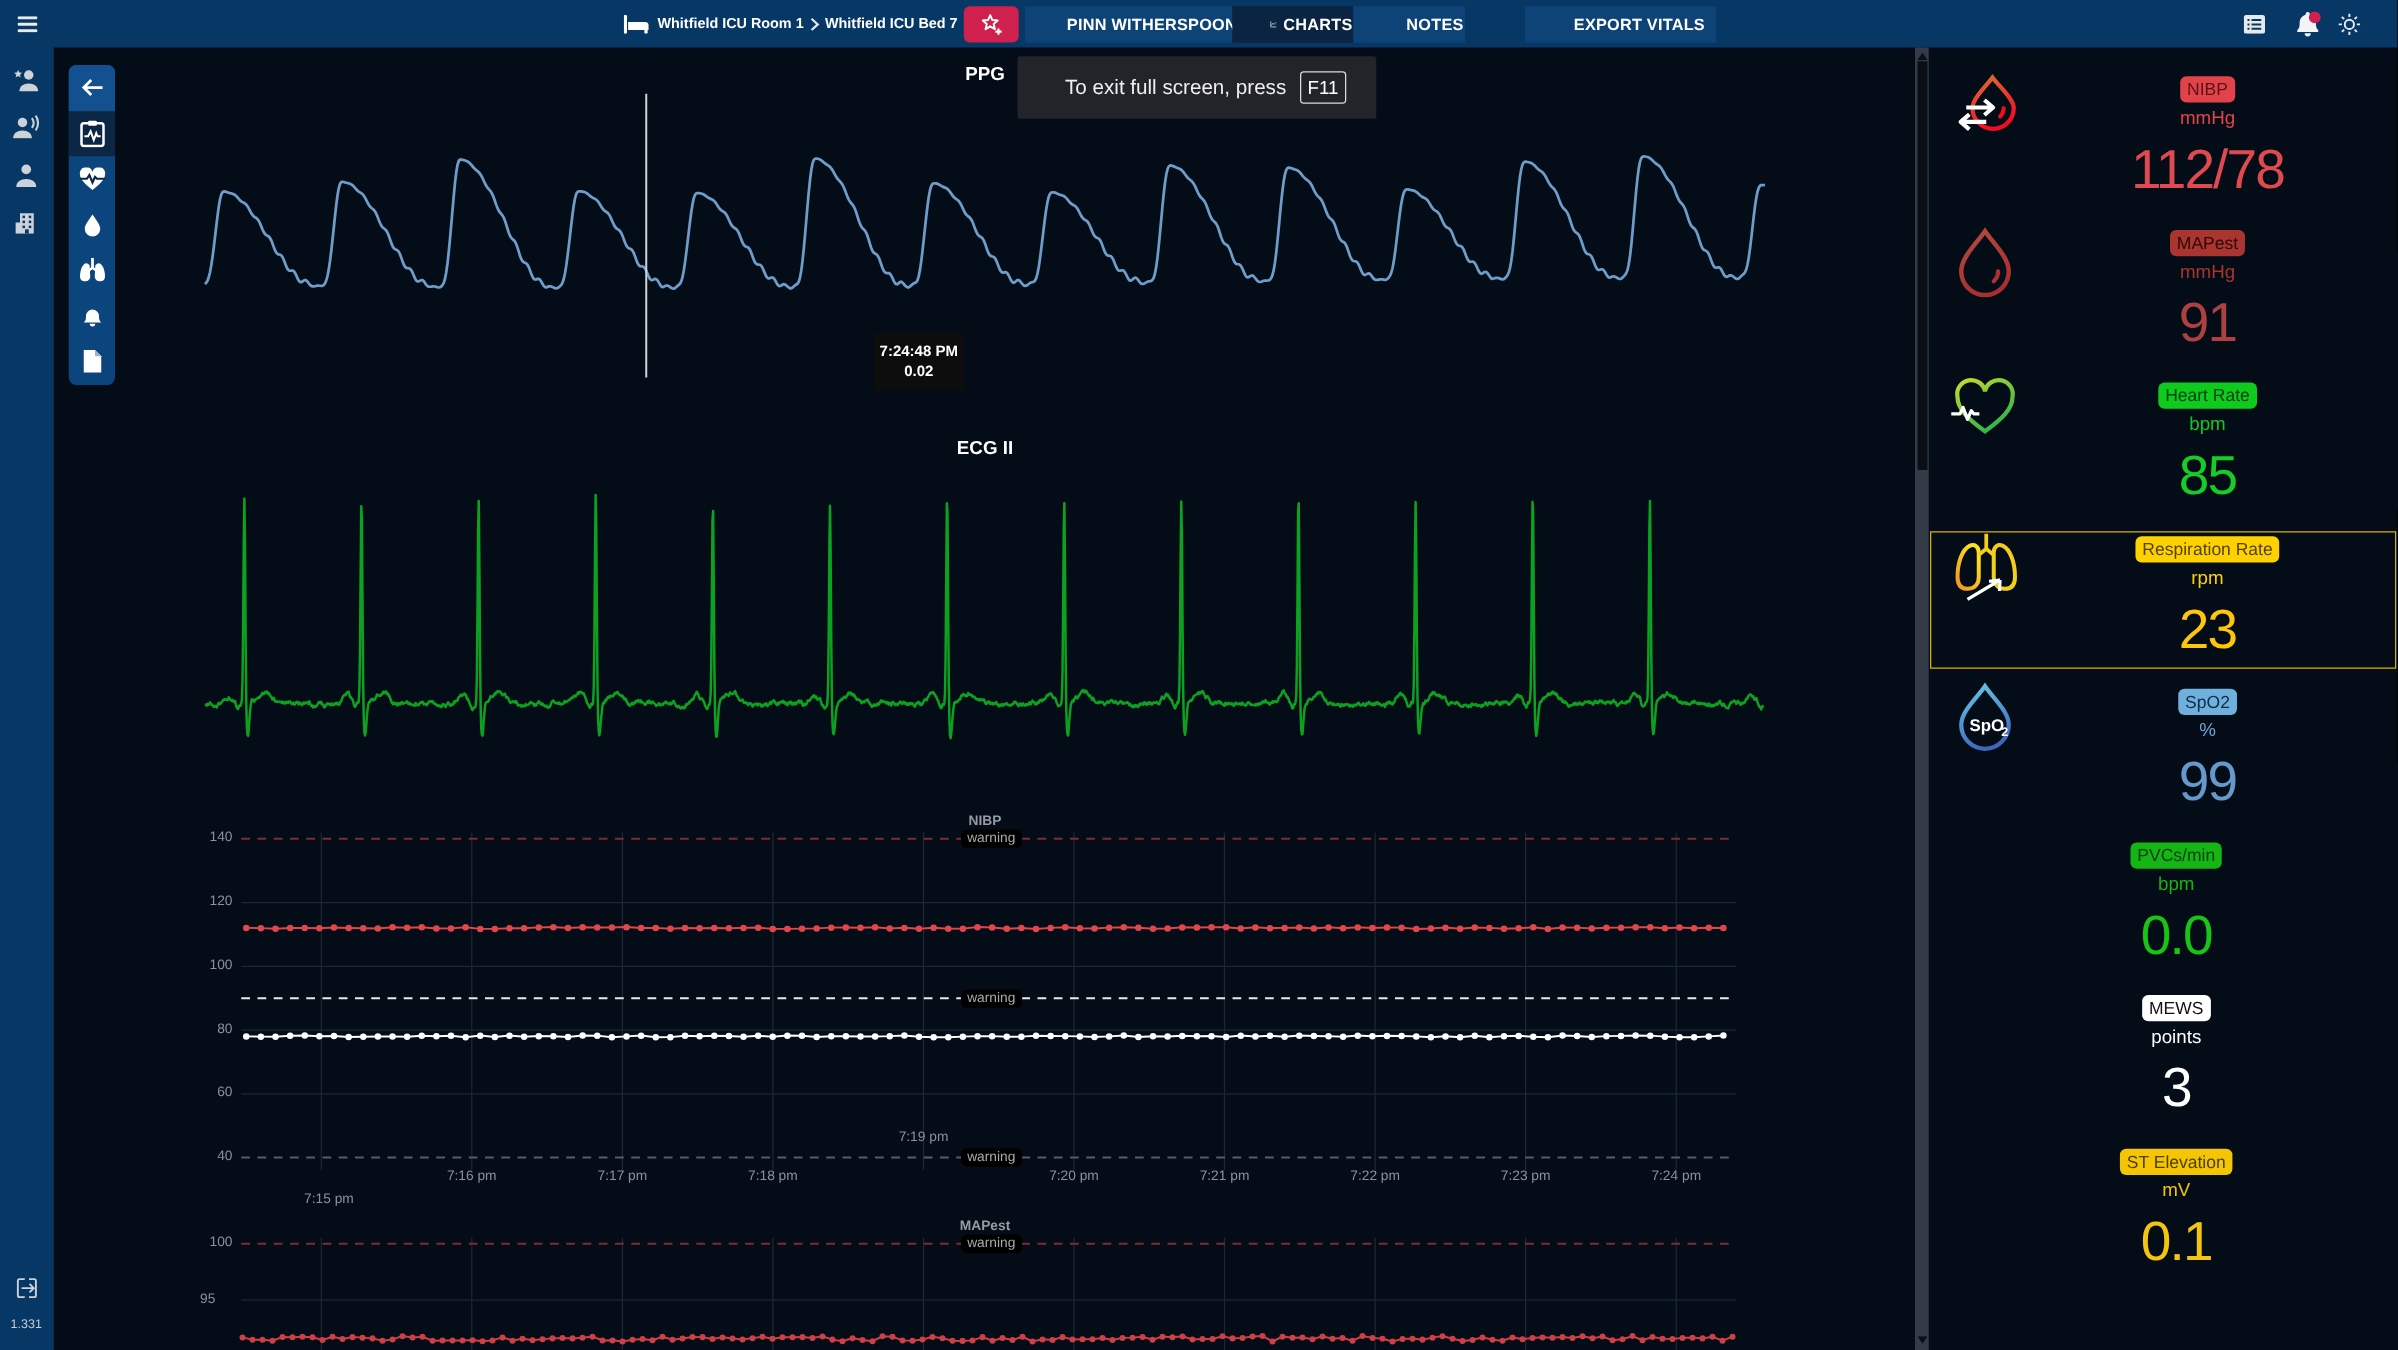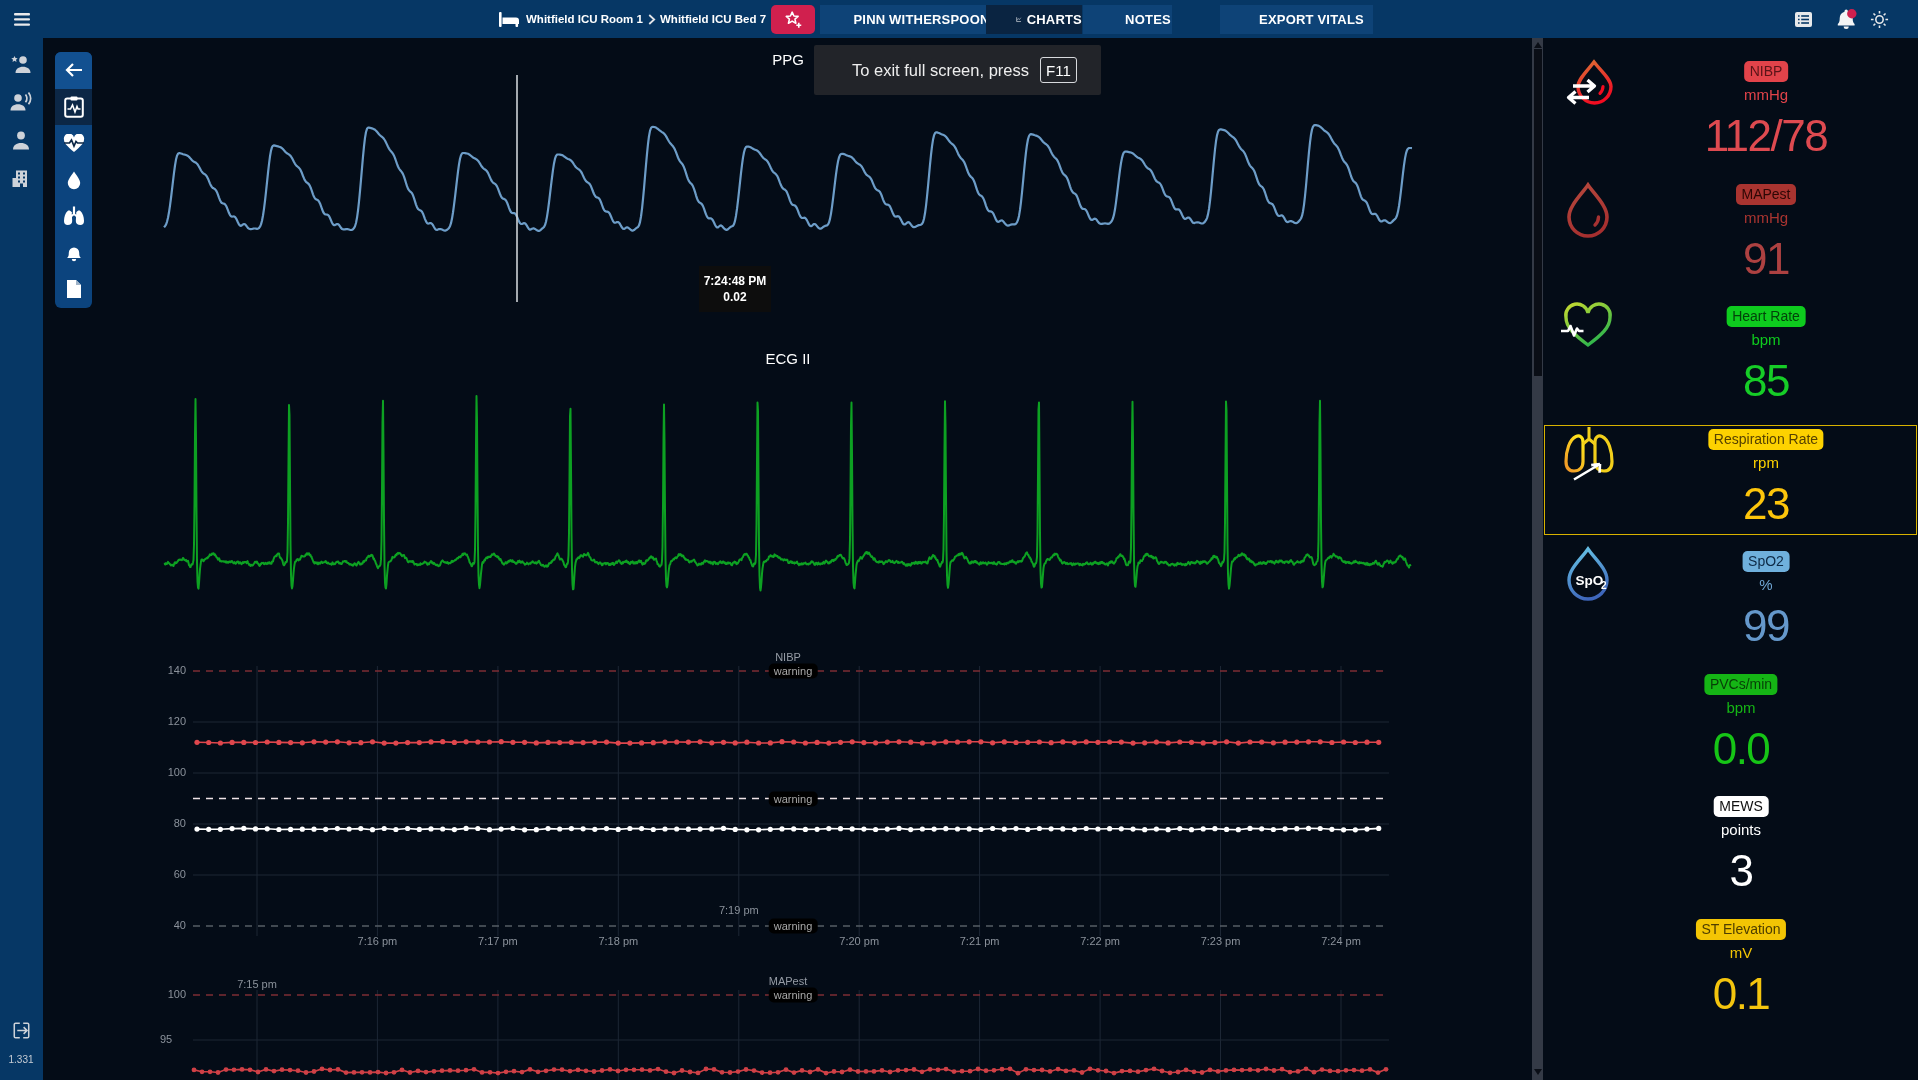--- a/index.html
+++ b/index.html
@@ -3,21 +3,21 @@
 <style>
 *{margin:0;padding:0;box-sizing:border-box;}
 html,body{width:1918px;height:1080px;overflow:hidden;background:#000;
   font-family:"Liberation Sans", sans-serif;}
 .abs{position:absolute;}
 body{position:relative;}
 .badge{position:absolute;transform:translateX(-50%);font-size:14px;line-height:21px;
   padding:0 5.5px;border-radius:5px;white-space:nowrap;}
 .unit{position:absolute;transform:translateX(-50%);font-size:15px;white-space:nowrap;}
 .val{position:absolute;transform:translateX(-50%);font-size:44px;line-height:52px;letter-spacing:-1.5px;white-space:nowrap;}
-.ttl{position:absolute;transform:translateX(-50%);font-size:11px;font-weight:normal;color:#969ca5;}
+.ttl{position:absolute;transform:translateX(-50%);font-size:11px;font-weight:bold;color:#969ca5;}
 .axlbl{position:absolute;font-size:11px;color:#8b929b;}
 .warnpill{position:absolute;transform:translate(-50%,-50%);background:#000;color:#a9a9a9;
   font-size:11px;line-height:15px;padding:0 5px;border-radius:5px;}
 .tbtn{position:absolute;top:5px;height:29px;white-space:nowrap;background:#0e4377;color:#fff;
   font-size:13px;font-weight:bold;letter-spacing:.2px;display:flex;align-items:center;justify-content:center;padding-left:30px;}
 </style></head><body>
 
 <div class="abs" style="left:0;top:0;width:1918px;height:1080px;background:#040c17"></div>
 <div class="abs" style="left:0;top:0;width:43px;height:1080px;background:#063765"></div>
 <div class="abs" style="left:0;top:0;width:1918px;height:38px;background:#063765"></div>
@@ -561,21 +561,21 @@
     <circle cx="1370.0" cy="1069.4" r="2.4" fill="#cf4046"></circle>
     <circle cx="1378.0" cy="1072.6" r="2.4" fill="#cf4046"></circle>
     <circle cx="1386.0" cy="1069.3" r="2.4" fill="#cf4046"></circle>
   </svg>
 <div class="axlbl" style="left:160px;top:664.0px;width:26px;text-align:right">140</div>
 <div class="axlbl" style="left:160px;top:715.0px;width:26px;text-align:right">120</div>
 <div class="axlbl" style="left:160px;top:766.0px;width:26px;text-align:right">100</div>
 <div class="axlbl" style="left:160px;top:817.0px;width:26px;text-align:right">80</div>
 <div class="axlbl" style="left:160px;top:868.0px;width:26px;text-align:right">60</div>
 <div class="axlbl" style="left:160px;top:919.0px;width:26px;text-align:right">40</div>
-<div class="axlbl" style="left:231.0px;top:978px;width:52px;text-align:center">7:15 pm</div>
+<div class="axlbl" style="left:231.0px;top:953px;width:52px;text-align:right">7:15 pm</div>
 <div class="axlbl" style="left:351.4px;top:935px;width:52px;text-align:center">7:16 pm</div>
 <div class="axlbl" style="left:471.9px;top:935px;width:52px;text-align:center">7:17 pm</div>
 <div class="axlbl" style="left:592.3px;top:935px;width:52px;text-align:center">7:18 pm</div>
 <div class="axlbl" style="left:712.8px;top:904px;width:52px;text-align:center">7:19 pm</div>
 <div class="axlbl" style="left:833.2px;top:935px;width:52px;text-align:center">7:20 pm</div>
 <div class="axlbl" style="left:953.6px;top:935px;width:52px;text-align:center">7:21 pm</div>
 <div class="axlbl" style="left:1074.1px;top:935px;width:52px;text-align:center">7:22 pm</div>
 <div class="axlbl" style="left:1194.5px;top:935px;width:52px;text-align:center">7:23 pm</div>
 <div class="axlbl" style="left:1315.0px;top:935px;width:52px;text-align:center">7:24 pm</div>
 <div class="axlbl" style="left:160px;top:988.0px;width:26px;text-align:right">100</div>

